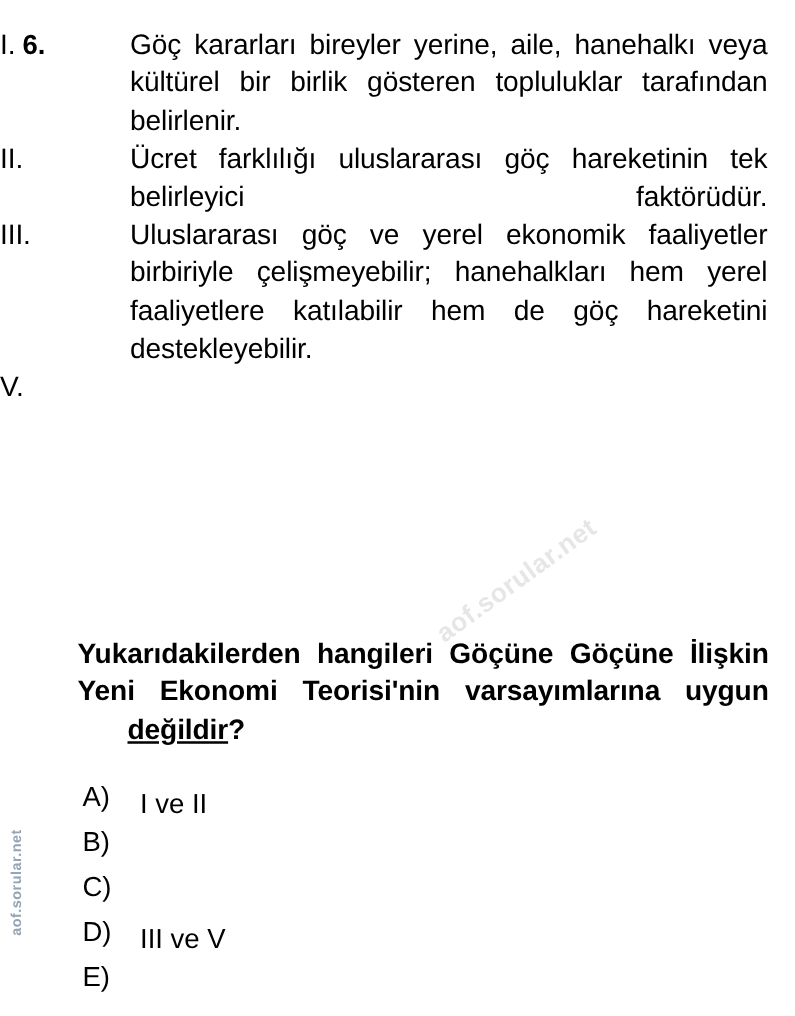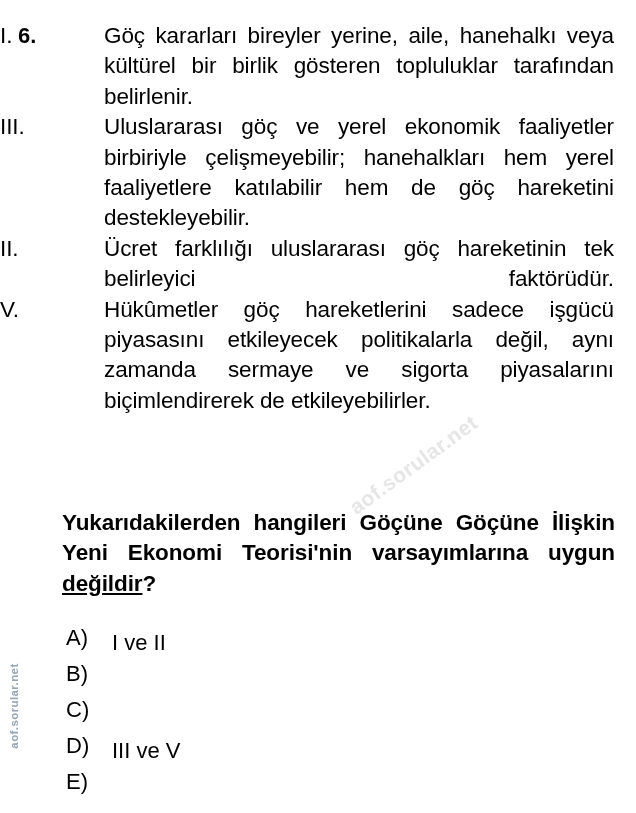--- a/index.html
+++ b/index.html
@@ -112,20 +112,21 @@
     font-size: 22.5px;
     line-height: 30.4px;
     font-weight: bold;
     text-align: justify;
     text-align-last: left;
     letter-spacing: -0.1px;
   }
   .leadin u {
     text-decoration: underline;
     text-underline-offset: 2px;
+    margin-left: 40px;
   }
 
   
   .options {
     position: absolute;
     left: 0;
     top: 620px;
     width: 636px;
   }
   .option {
@@ -160,33 +161,32 @@
     <div class="qnum">6.</div>
 
     <div class="stems">
 
       <p class="stem">
         <span class="rn">I.</span>
         <span>Göç kararları bireyler yerine, aile, hanehalkı veya kültürel bir birlik gösteren topluluklar tarafından belirlenir.</span>
       </p>
 
       <p class="stem">
+        <span class="rn">II.</span>
+        <span>Ücret farklılığı uluslararası göç hareketinin tek belirleyici faktörüdür.</span>
+      </p>
+
+      <p class="stem">
         <span class="rn">III.</span>
         <span>Uluslararası göç ve yerel ekonomik faaliyetler birbiriyle çelişmeyebilir; hanehalkları hem yerel faaliyetlere katılabilir hem de göç hareketini destekleyebilir.</span>
       </p>
 
-      <p class="stem">
-        <span class="rn">II.</span>
-        <span>Ücret farklılığı uluslararası göç hareketinin tek belirleyici faktörüdür.</span>
-      </p>
-
 
       <p class="stem last-left">
         <span class="rn">V.</span>
-        <span>Hükûmetler göç hareketlerini sadece işgücü piyasasını etkileyecek politikalarla değil, aynı zamanda sermaye ve sigorta piyasalarını biçimlendirerek de etkileyebilirler.</span>
       </p>
 
     </div>
 
     <div class="leadin"><span>Yukarıdakilerden hangileri Göçüne Göçüne İlişkin Yeni Ekonomi Teorisi'nin varsayımlarına uygun </span><u>değildir</u><span>?</span></div>
 
     <div class="options">
 
       <div class="option">
         <span class="olabel">A)</span>

